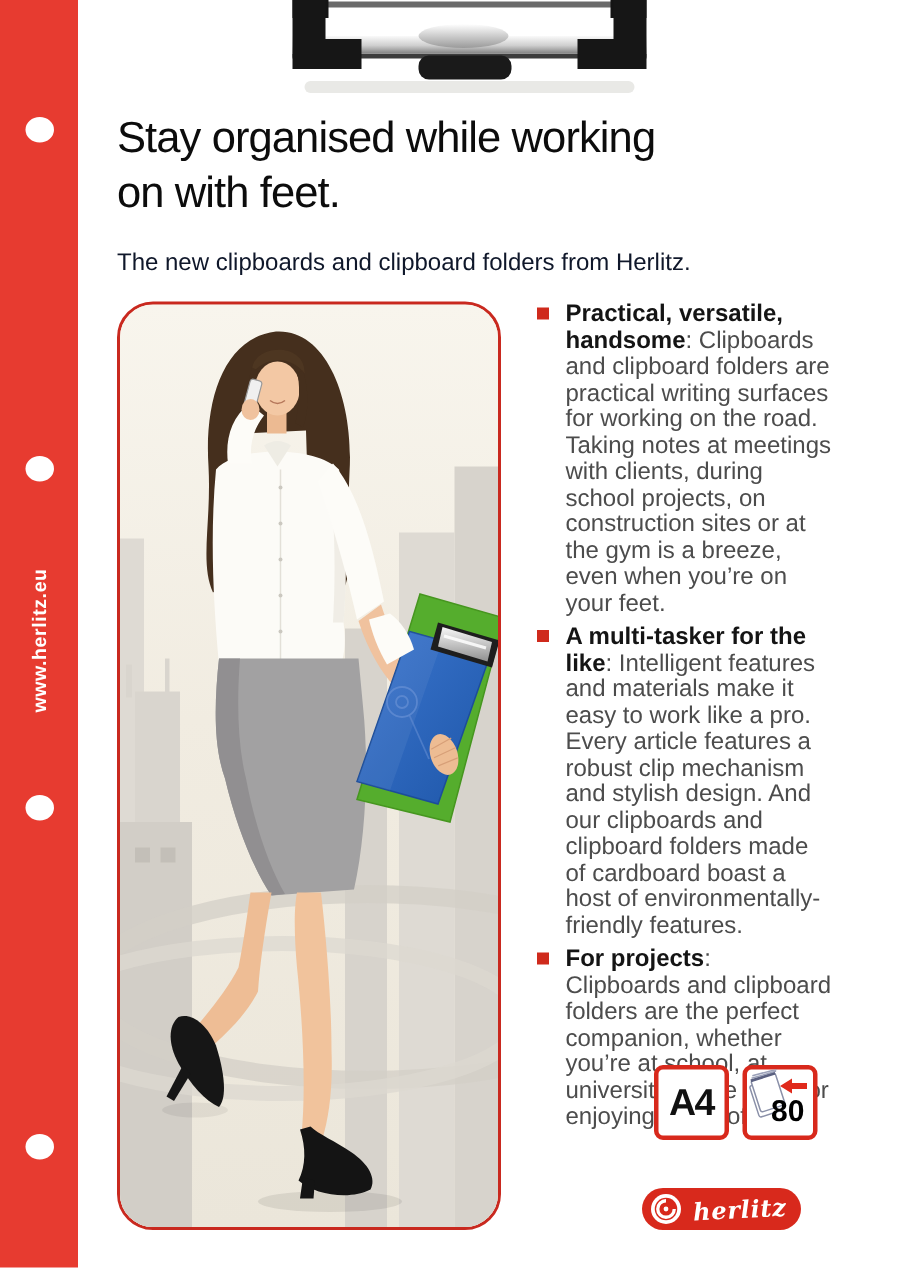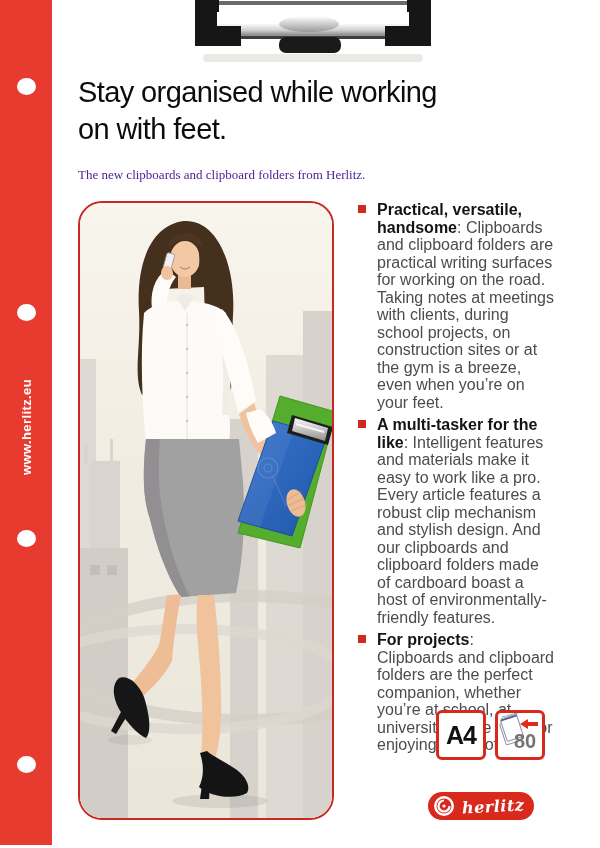--- a/index.html
+++ b/index.html
@@ -11,41 +11,41 @@
   .hole{position:absolute;left:17px;width:19px;height:17px;border-radius:50%;background:#ffffff;}
   .vurl{position:absolute;left:26px;top:427px;transform:translate(-50%,-50%) rotate(-90deg);
         color:#ffffff;font-weight:bold;font-size:13px;letter-spacing:.4px;white-space:nowrap;}
 
   
   .heroclip{position:absolute;left:178px;top:0;width:270px;height:66px;}
 
   
   .title{position:absolute;left:78px;top:74px;width:460px;color:#0c0c0c;
          font-size:29px;font-weight:normal;line-height:37px;letter-spacing:-.6px;}
-  .subtitle{position:absolute;left:78px;top:167px;width:460px;color:#4c1d95;font-size:13px;font-family:Liberation Serif, serif;}
+  .subtitle{position:absolute;left:78px;top:167px;width:460px;color:#0f172a;font-size:16px;}
 
   
   .card{position:absolute;left:78px;top:201px;width:252px;height:615px;border:2px solid #c9291f;
         border-radius:24px;overflow:hidden;background:#f4f0e7;box-sizing:content-box;}
 
   
   .features{position:absolute;left:358px;top:201px;width:196px;}
   .feature{position:relative;padding-left:19px;margin-bottom:5px;
            font-size:16px;line-height:17.5px;color:#4c4c4c;}
   .feature .sq{position:absolute;left:0;top:4px;width:8px;height:8px;background:#cf2a1c;}
   .feature b{color:#141414;}
 
   
   .badge{position:absolute;width:44px;height:44px;border:3px solid #d8291c;border-radius:6px;
          background:#ffffff;}
   .badge-a4{left:436px;top:710px;display:flex;align-items:center;justify-content:center;}
   .badge-a4 span{font-size:25px;font-weight:bold;color:#111;letter-spacing:-1px;}
   .badge-80{left:495px;top:710px;}
   .badge-80 svg{position:absolute;left:0;top:0;}
-  .badge-80 .count{position:absolute;left:16px;top:17px;font-size:20px;font-weight:bold;color:#737373;}
+  .badge-80 .count{position:absolute;left:16px;top:17px;font-size:20px;font-weight:bold;color:#000000;}
 
   
   .logo{position:absolute;left:428px;top:792px;width:106px;height:28px;background:#d8291c;
         border-radius:14px;display:flex;align-items:center;padding:0 0 0 5px;box-sizing:border-box;}
   .logo .word{color:#fff;font-family:"DejaVu Serif","Liberation Serif",serif;
               font-style:italic;font-weight:bold;font-size:16px;margin-left:7px;
               transform:rotate(-3deg);letter-spacing:.5px;}
 </style>
 </head>
 <body>

